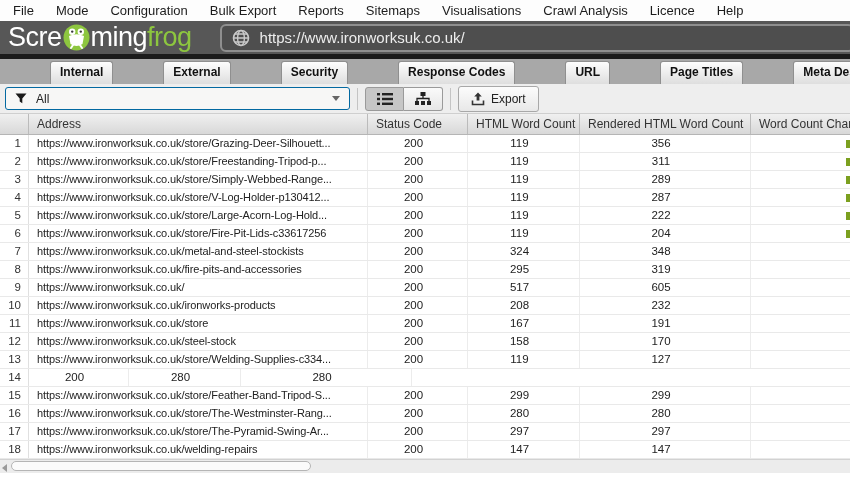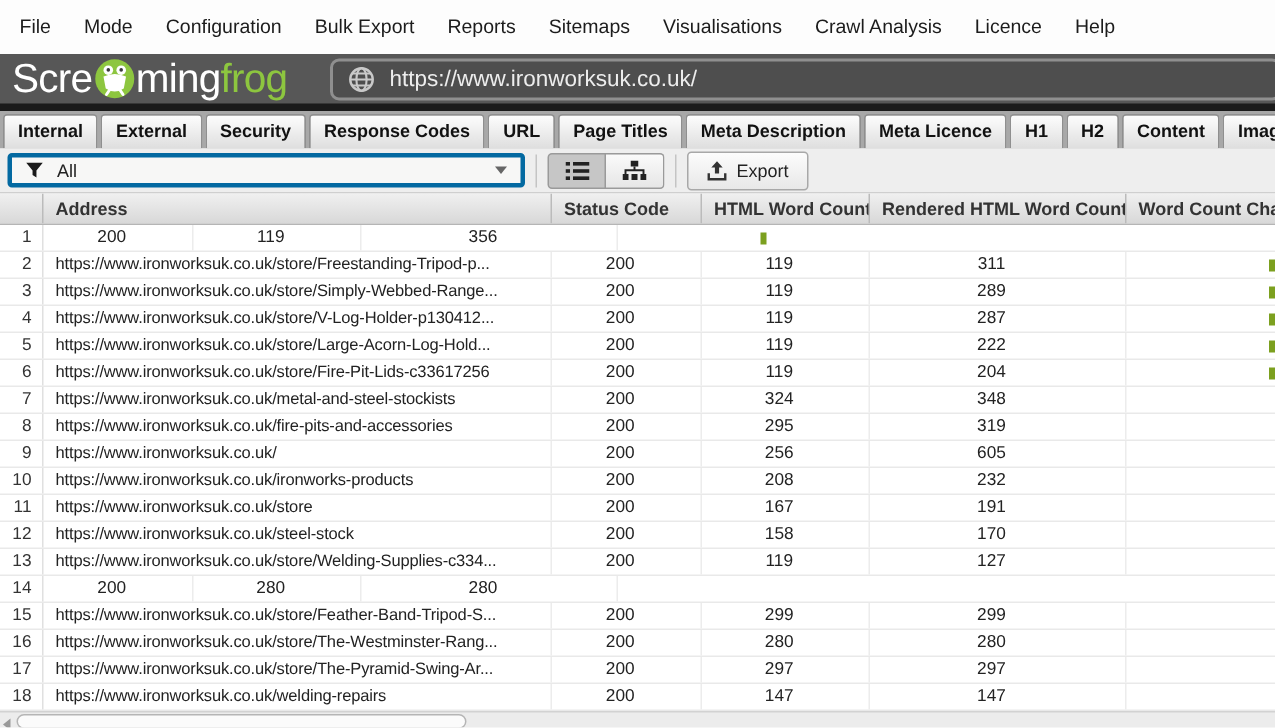--- a/index.html
+++ b/index.html
@@ -1,49 +1,49 @@
 <!DOCTYPE html>
 <html><head>
 <meta charset="utf-8">
 <style>
   * { box-sizing: border-box; margin: 0; padding: 0; }
   html,body { width: 850px; height: 485px; overflow: hidden; }
   body { font-family: "Liberation Sans", "DejaVu Sans", sans-serif; background: #f0f0f0; }
   .app { width: 850px; height: 485px; display: flex; flex-direction: column; overflow: hidden; background:#fff; }
 
   
-  .menubar { height: 36px; background: #fdfdfd; display: flex; align-items: center; padding-left: 2px; flex: none; }
+  .menubar { height: 21px; background: #fdfdfd; display: flex; align-items: center; padding-left: 2px; flex: none; }
   .menu-item { font-size: 13px; color: #1c1c1c; padding: 0 11px; line-height: 28px; cursor: default; }
 
   
   .headerbar { height: 38px; background: #575757; border-bottom: 5px solid #1b1b1b; display: flex; align-items: center; flex: none; }
   .logo { display: flex; align-items: center; margin-left: 8px; font-size: 27px; font-weight: normal; color: #ffffff; letter-spacing: -0.5px; white-space: nowrap; }
   .logo .green { color: #8dc63f; }
   .logo svg { margin: 0 1px; }
   .urlbox { flex: 1; height: 28px; margin-left: 28px; margin-right: -4px; background: #4e4e4e; border: 2px solid #8f8f8f; border-radius: 6px; display: flex; align-items: center; padding-left: 10px; }
   .urltext { color: #ededed; font-size: 15px; margin-left: 10px; white-space: nowrap; }
 
   
   .tabbar { height: 25px; background: #a8a8a8; display: flex; align-items: flex-end; padding: 2px 0 0 2px; gap: 2px; flex: none; overflow: hidden; }
-  .tab { background: linear-gradient(#fdfdfd, #dedede); border: 1px solid #8f8f8f; border-bottom: none; border-radius: 3px 3px 0 0; font-size: 12px; font-weight: bold; color: #111; padding: 0 9px; line-height: 21px; height: 23px; white-space: nowrap; cursor: default; }
+  .tab { background: linear-gradient(#fdfdfd, #dedede); border: 1px solid #8f8f8f; border-bottom: none; border-radius: 3px 3px 0 0; font-size: 12px; font-weight: bold; color: #111; padding: 0 9px; line-height: 21px; height: 23px; white-space: nowrap; cursor: default; margin-left: 48px; }
 
   
   .toolbar { height: 30px; background: #eeeeee; border-bottom: 1px solid #cfcfcf; display: flex; align-items: center; padding: 0 5px; flex: none; }
-  .filterbox { width: 345px; height: 23px; background: #f7f7f6; border: 3px solid #0369a1; border-radius: 3px; display: flex; align-items: center; padding: 0 9px; }
+  .filterbox { width: 345px; height: 23px; background: #f7f7f6; border: 1px solid #0369a1; border-radius: 3px; display: flex; align-items: center; padding: 0 9px; }
   .filter-label { font-size: 12px; color: #222; margin-left: 9px; }
   .caret { margin-left: auto; width: 0; height: 0; border-left: 4px solid transparent; border-right: 4px solid transparent; border-top: 5px solid #666; }
   .vsep { width: 1px; height: 22px; background: #c4c4c4; margin: 0 7px; }
   .viewgroup { display: flex; }
   .vbtn { width: 39px; height: 24px; border: 1px solid #9a9a9a; display: flex; align-items: center; justify-content: center; }
   .vbtn.sel { background: #c6c6c6; border-radius: 3px 0 0 3px; }
   .vbtn.unsel { background: linear-gradient(#fafafa, #e6e6e6); border-left: none; border-radius: 0 3px 3px 0; }
   .export-btn { height: 24px; padding: 12px 12px; border: 1px solid #a8a8a8; border-radius: 3px; background: linear-gradient(#fcfcfc, #e8e8e8); display: flex; align-items: center; gap: 6px; font-size: 12px; color: #222; }
 
   
-  .thead { height: 21px; display: flex; background: linear-gradient(#f0f0f0, #d8d8d8); border-bottom: 1px solid #b5b5b5; flex: none; overflow: hidden; font-weight: bold; }
+  .thead { height: 21px; display: flex; background: linear-gradient(#f0f0f0, #d8d8d8); border-bottom: 1px solid #b5b5b5; flex: none; overflow: hidden; }
   .hcell { font-size: 12px; color: #333; line-height: 20px; padding-left: 8px; border-right: 1px solid #bbbbbb; white-space: nowrap; overflow: hidden; flex: none; }
   .tbody { flex: none; }
   .trow { height: 18px; display: flex; border-bottom: 1px solid #e9e9e9; background: #fff; }
   .cell { font-size: 11.5px; color: #222; line-height: 17px; white-space: nowrap; overflow: hidden; border-right: 1px solid #ececec; flex: none; }
   .cell.rnum { text-align: right; padding-right: 7px; color: #333; border-right: 1px solid #e0e0e0; }
   .cell.addr { padding-left: 8px; font-size: 11px; letter-spacing: -0.1px; }
   .cell.num { text-align: center; padding-right: 8px; }
   .c0 { width: 29px; } .c1 { width: 339px; } .c2 { width: 100px; }
   .c3 { width: 112px; } .c4 { width: 171px; } .c5 { width: 99px; border-right: none; }
   .cell.chg { display: flex; align-items: center; justify-content: flex-end; }
@@ -156,20 +156,21 @@
       <div class="hcell c0"></div>
       <div class="hcell c1">Address</div>
       <div class="hcell c2">Status Code</div>
       <div class="hcell c3">HTML Word Count</div>
       <div class="hcell c4">Rendered HTML Word Count</div>
       <div class="hcell c5">Word Count Change</div>
     </div>
   <div class="tbody" id="tbody">
       <div class="trow">
         <div class="cell c0 rnum">1</div>
+        <div class="cell c1 addr">https://www.ironworksuk.co.uk/store/Grazing-Deer-Silhouett...</div>
         <div class="cell c2 num">200</div>
         <div class="cell c3 num">119</div>
         <div class="cell c4 num">356</div>
         <div class="cell c5 chg">
           <span class="sliver"></span>
         </div>
       </div>
       <div class="trow">
         <div class="cell c0 rnum">2</div>
         <div class="cell c1 addr">https://www.ironworksuk.co.uk/store/Freestanding-Tripod-p...</div>
@@ -233,21 +234,21 @@
         <div class="cell c1 addr">https://www.ironworksuk.co.uk/fire-pits-and-accessories</div>
         <div class="cell c2 num">200</div>
         <div class="cell c3 num">295</div>
         <div class="cell c4 num">319</div>
         <div class="cell c5 chg"></div>
       </div>
       <div class="trow">
         <div class="cell c0 rnum">9</div>
         <div class="cell c1 addr">https://www.ironworksuk.co.uk/</div>
         <div class="cell c2 num">200</div>
-        <div class="cell c3 num">256</div>
+        <div class="cell c3 num">517</div>
         <div class="cell c4 num">605</div>
         <div class="cell c5 chg"></div>
       </div>
       <div class="trow">
         <div class="cell c0 rnum">10</div>
         <div class="cell c1 addr">https://www.ironworksuk.co.uk/ironworks-products</div>
         <div class="cell c2 num">200</div>
         <div class="cell c3 num">208</div>
         <div class="cell c4 num">232</div>
         <div class="cell c5 chg"></div>

